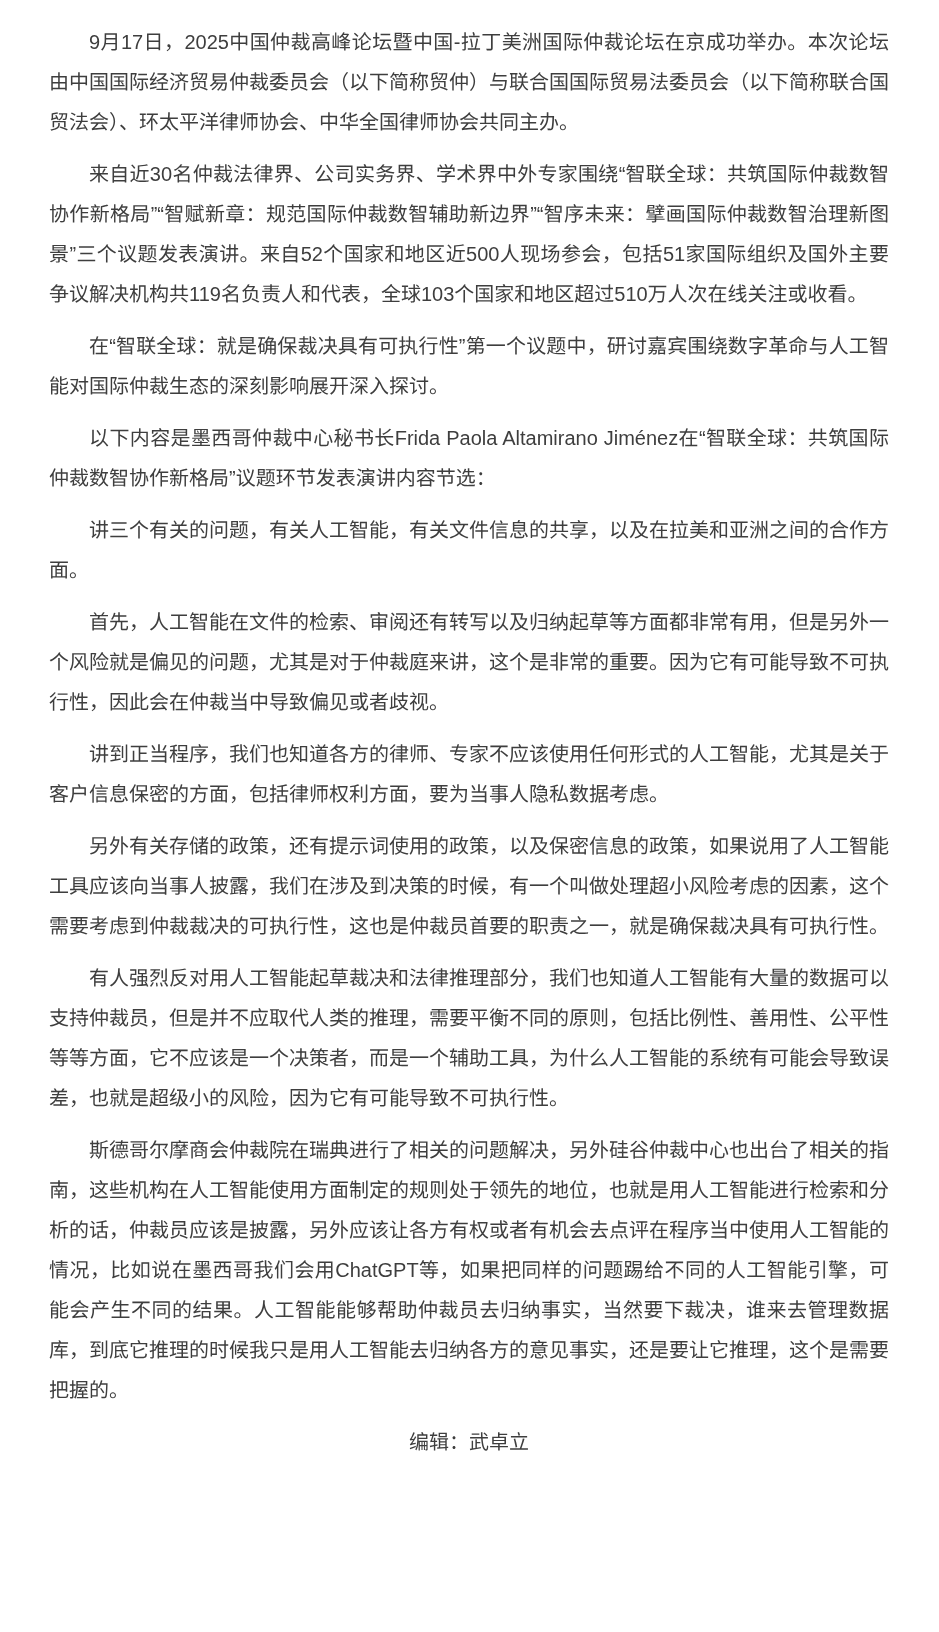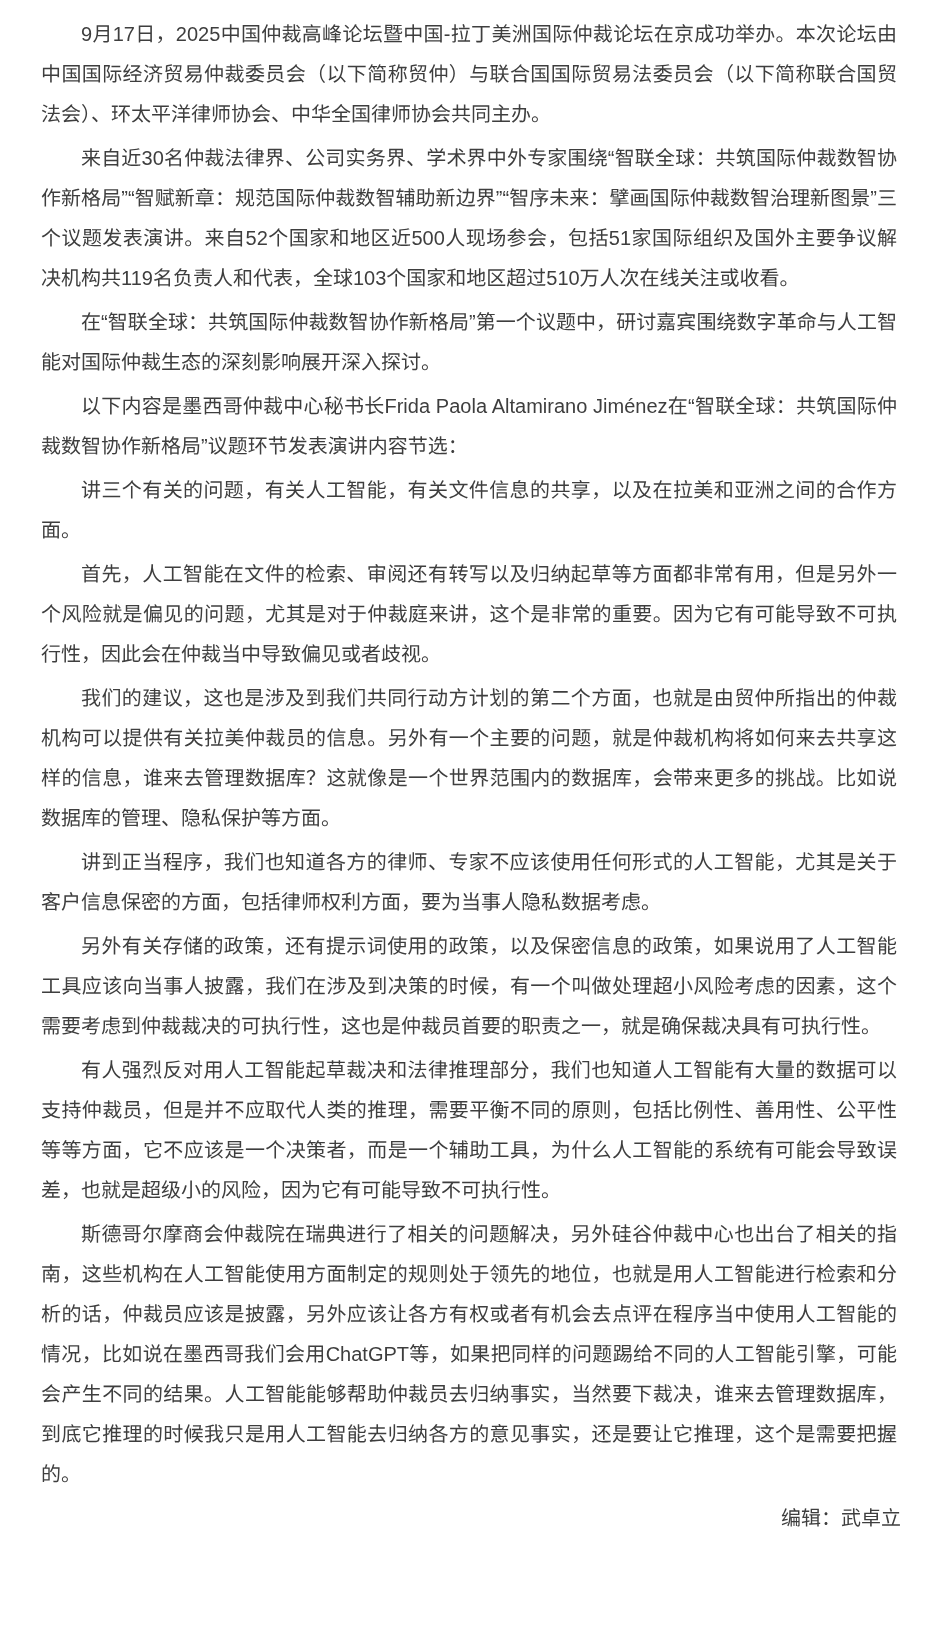--- a/index.html
+++ b/index.html
@@ -13,45 +13,44 @@
     min-height: 1632px;
     margin: 0 auto;
     padding: 10px 38px 24px 37px;
     background: #ffffff;
     font-family: "Liberation Sans", "DejaVu Sans", sans-serif;
     font-size: 20px;
     line-height: 40px;
     color: #3e3e3e;
   }
   .para {
-    margin: 4px;
+    margin: 12px;
     padding: 0;
     text-indent: 2em;
     text-align: justify;
     text-justify: inter-ideograph;
     word-break: break-all;
   }
   .editor-line {
     margin: 0;
     padding: 0;
     text-indent: 0;
-    text-align: right;
+    text-align: center;
   }
 </style>
 </head>
 <body>
 
 <main class="page">
   <div id="article-body">
       <p class="para">9月17日，2025中国仲裁高峰论坛暨中国-拉丁美洲国际仲裁论坛在京成功举办。本次论坛由中国国际经济贸易仲裁委员会（以下简称贸仲）与联合国国际贸易法委员会（以下简称联合国贸法会）、环太平洋律师协会、中华全国律师协会共同主办。</p>
       <p class="para">来自近30名仲裁法律界、公司实务界、学术界中外专家围绕“智联全球：共筑国际仲裁数智协作新格局”“智赋新章：规范国际仲裁数智辅助新边界”“智序未来：擘画国际仲裁数智治理新图景”三个议题发表演讲。来自52个国家和地区近500人现场参会，包括51家国际组织及国外主要争议解决机构共119名负责人和代表，全球103个国家和地区超过510万人次在线关注或收看。</p>
-      <p class="para">在“智联全球：共筑国际仲裁数智协作新格局”第一个议题中，研讨嘉宾围绕数字革命与人工智能对国际仲裁生态的深刻影响展开深入探讨。</p>
+      <p class="para">在“智联全球：就是确保裁决具有可执行性”第一个议题中，研讨嘉宾围绕数字革命与人工智能对国际仲裁生态的深刻影响展开深入探讨。</p>
       <p class="para">以下内容是墨西哥仲裁中心秘书长Frida Paola Altamirano Jiménez在“智联全球：共筑国际仲裁数智协作新格局”议题环节发表演讲内容节选：</p>
       <p class="para">讲三个有关的问题，有关人工智能，有关文件信息的共享，以及在拉美和亚洲之间的合作方面。</p>
       <p class="para">首先，人工智能在文件的检索、审阅还有转写以及归纳起草等方面都非常有用，但是另外一个风险就是偏见的问题，尤其是对于仲裁庭来讲，这个是非常的重要。因为它有可能导致不可执行性，因此会在仲裁当中导致偏见或者歧视。</p>
-      <p class="para">我们的建议，这也是涉及到我们共同行动方计划的第二个方面，也就是由贸仲所指出的仲裁机构可以提供有关拉美仲裁员的信息。另外有一个主要的问题，就是仲裁机构将如何来去共享这样的信息，谁来去管理数据库？这就像是一个世界范围内的数据库，会带来更多的挑战。比如说数据库的管理、隐私保护等方面。</p>
       <p class="para">讲到正当程序，我们也知道各方的律师、专家不应该使用任何形式的人工智能，尤其是关于客户信息保密的方面，包括律师权利方面，要为当事人隐私数据考虑。</p>
       <p class="para">另外有关存储的政策，还有提示词使用的政策，以及保密信息的政策，如果说用了人工智能工具应该向当事人披露，我们在涉及到决策的时候，有一个叫做处理超小风险考虑的因素，这个需要考虑到仲裁裁决的可执行性，这也是仲裁员首要的职责之一，就是确保裁决具有可执行性。</p>
       <p class="para">有人强烈反对用人工智能起草裁决和法律推理部分，我们也知道人工智能有大量的数据可以支持仲裁员，但是并不应取代人类的推理，需要平衡不同的原则，包括比例性、善用性、公平性等等方面，它不应该是一个决策者，而是一个辅助工具，为什么人工智能的系统有可能会导致误差，也就是超级小的风险，因为它有可能导致不可执行性。</p>
       <p class="para">斯德哥尔摩商会仲裁院在瑞典进行了相关的问题解决，另外硅谷仲裁中心也出台了相关的指南，这些机构在人工智能使用方面制定的规则处于领先的地位，也就是用人工智能进行检索和分析的话，仲裁员应该是披露，另外应该让各方有权或者有机会去点评在程序当中使用人工智能的情况，比如说在墨西哥我们会用ChatGPT等，如果把同样的问题踢给不同的人工智能引擎，可能会产生不同的结果。人工智能能够帮助仲裁员去归纳事实，当然要下裁决，谁来去管理数据库，到底它推理的时候我只是用人工智能去归纳各方的意见事实，还是要让它推理，这个是需要把握的。</p>
     </div>
   <p class="para editor-line">编辑：武卓立</p>
 </main>
 
 </body></html>

